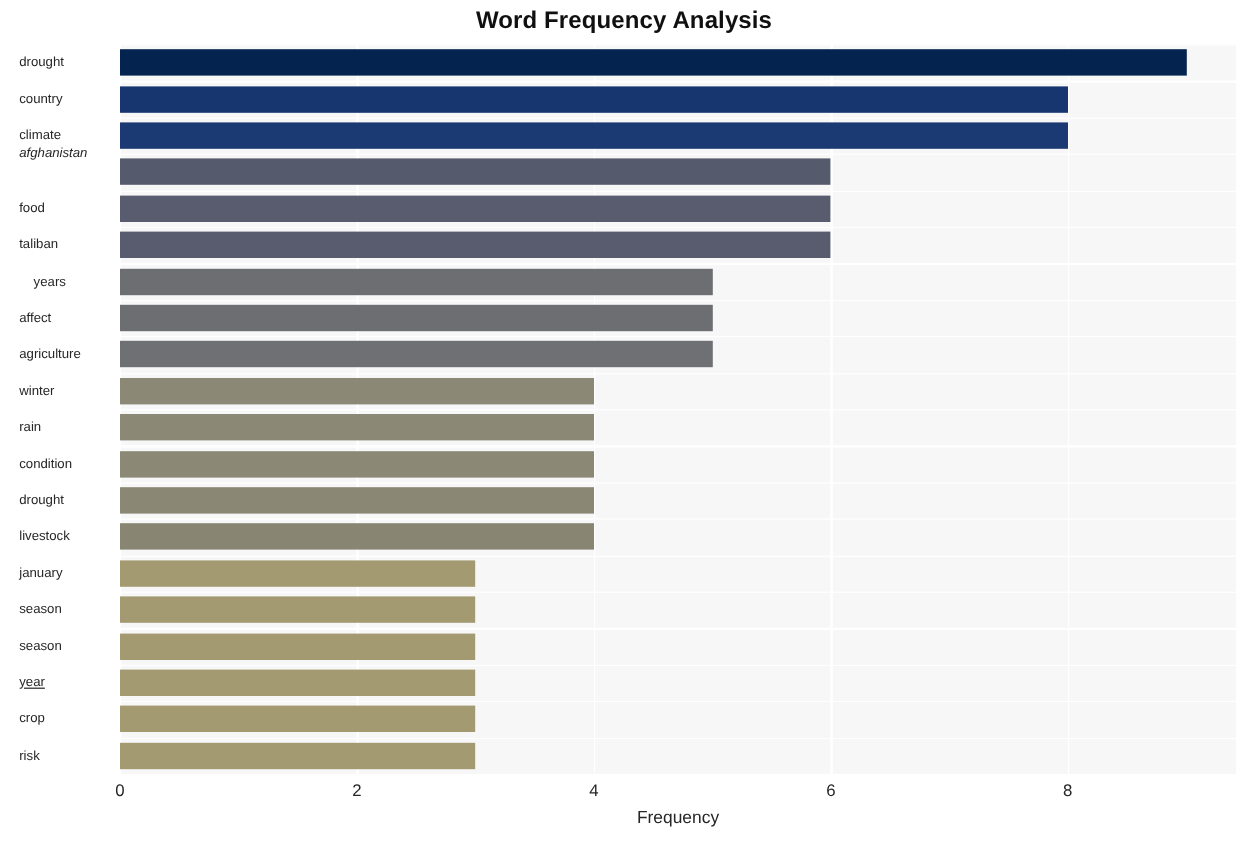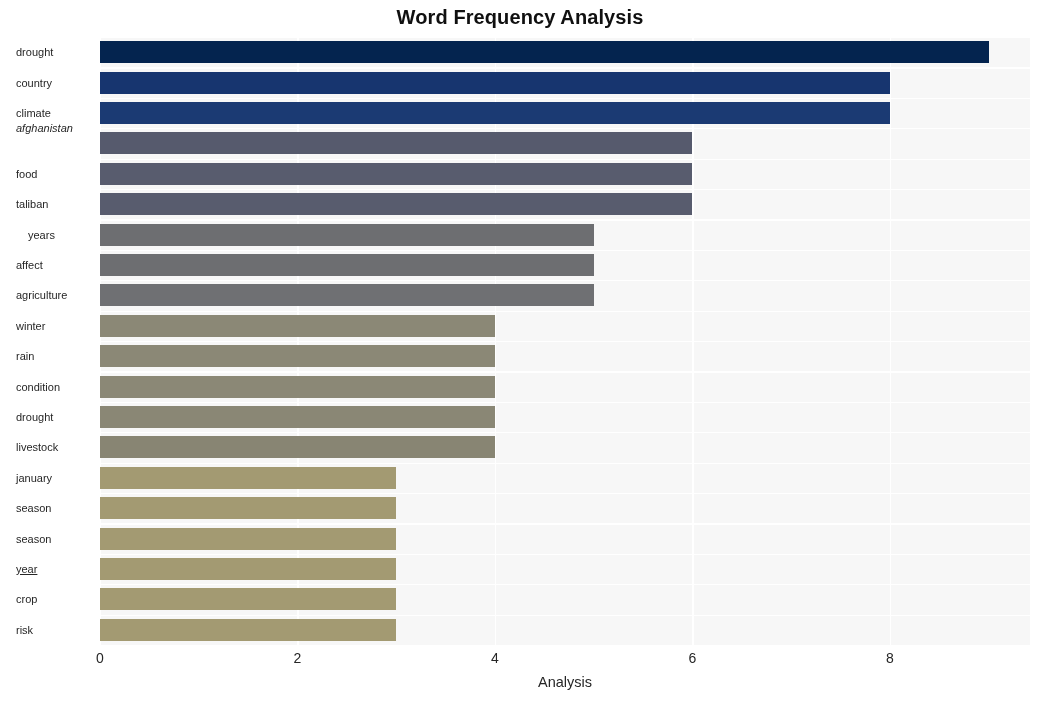--- a/index.html
+++ b/index.html
@@ -208,15 +208,15 @@
       <div class="ytick-wrap" style="top: 618.8px;">risk</div>
     </div>
   <div id="x-tick-labels">
       <div class="xtick" style="left: 100px;">0</div>
       <div class="xtick" style="left: 297.452px;">2</div>
       <div class="xtick" style="left: 494.904px;">4</div>
       <div class="xtick" style="left: 692.357px;">6</div>
       <div class="xtick" style="left: 889.809px;">8</div>
     </div>
 
-  <div id="xaxis-label">Analysis</div>
+  <div id="xaxis-label">Frequency</div>
 
 </div>
 
 </body></html>

